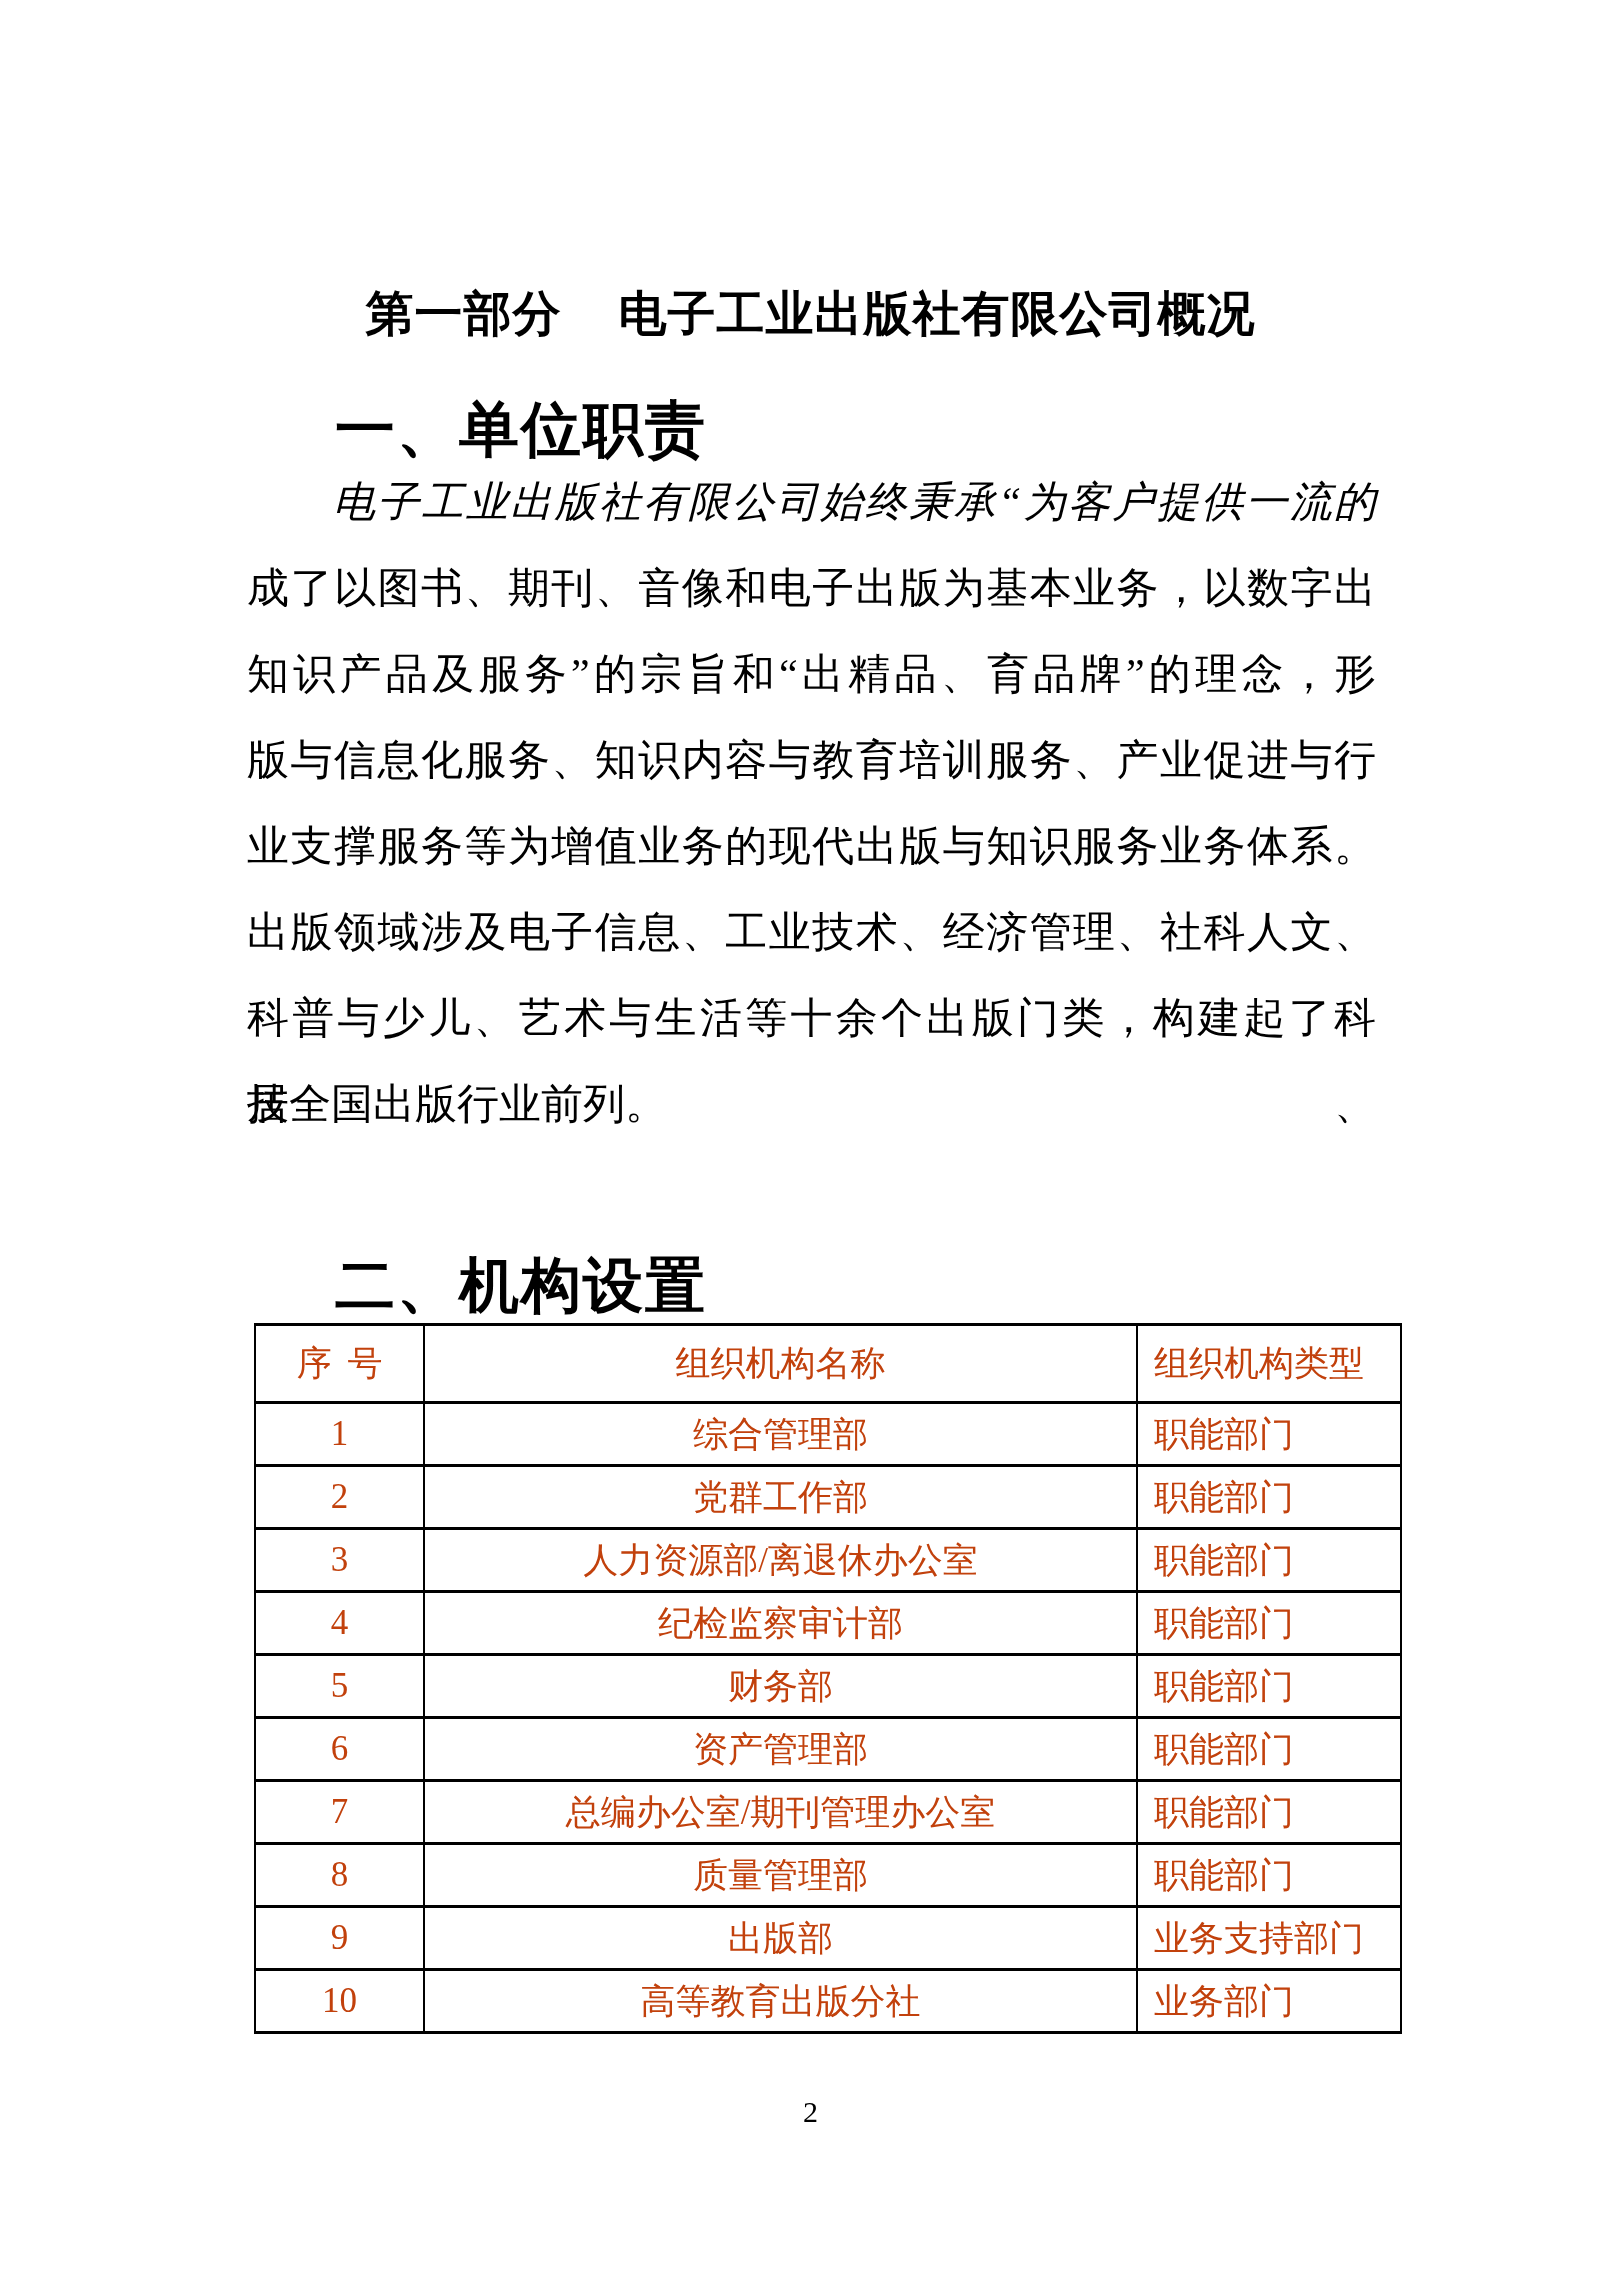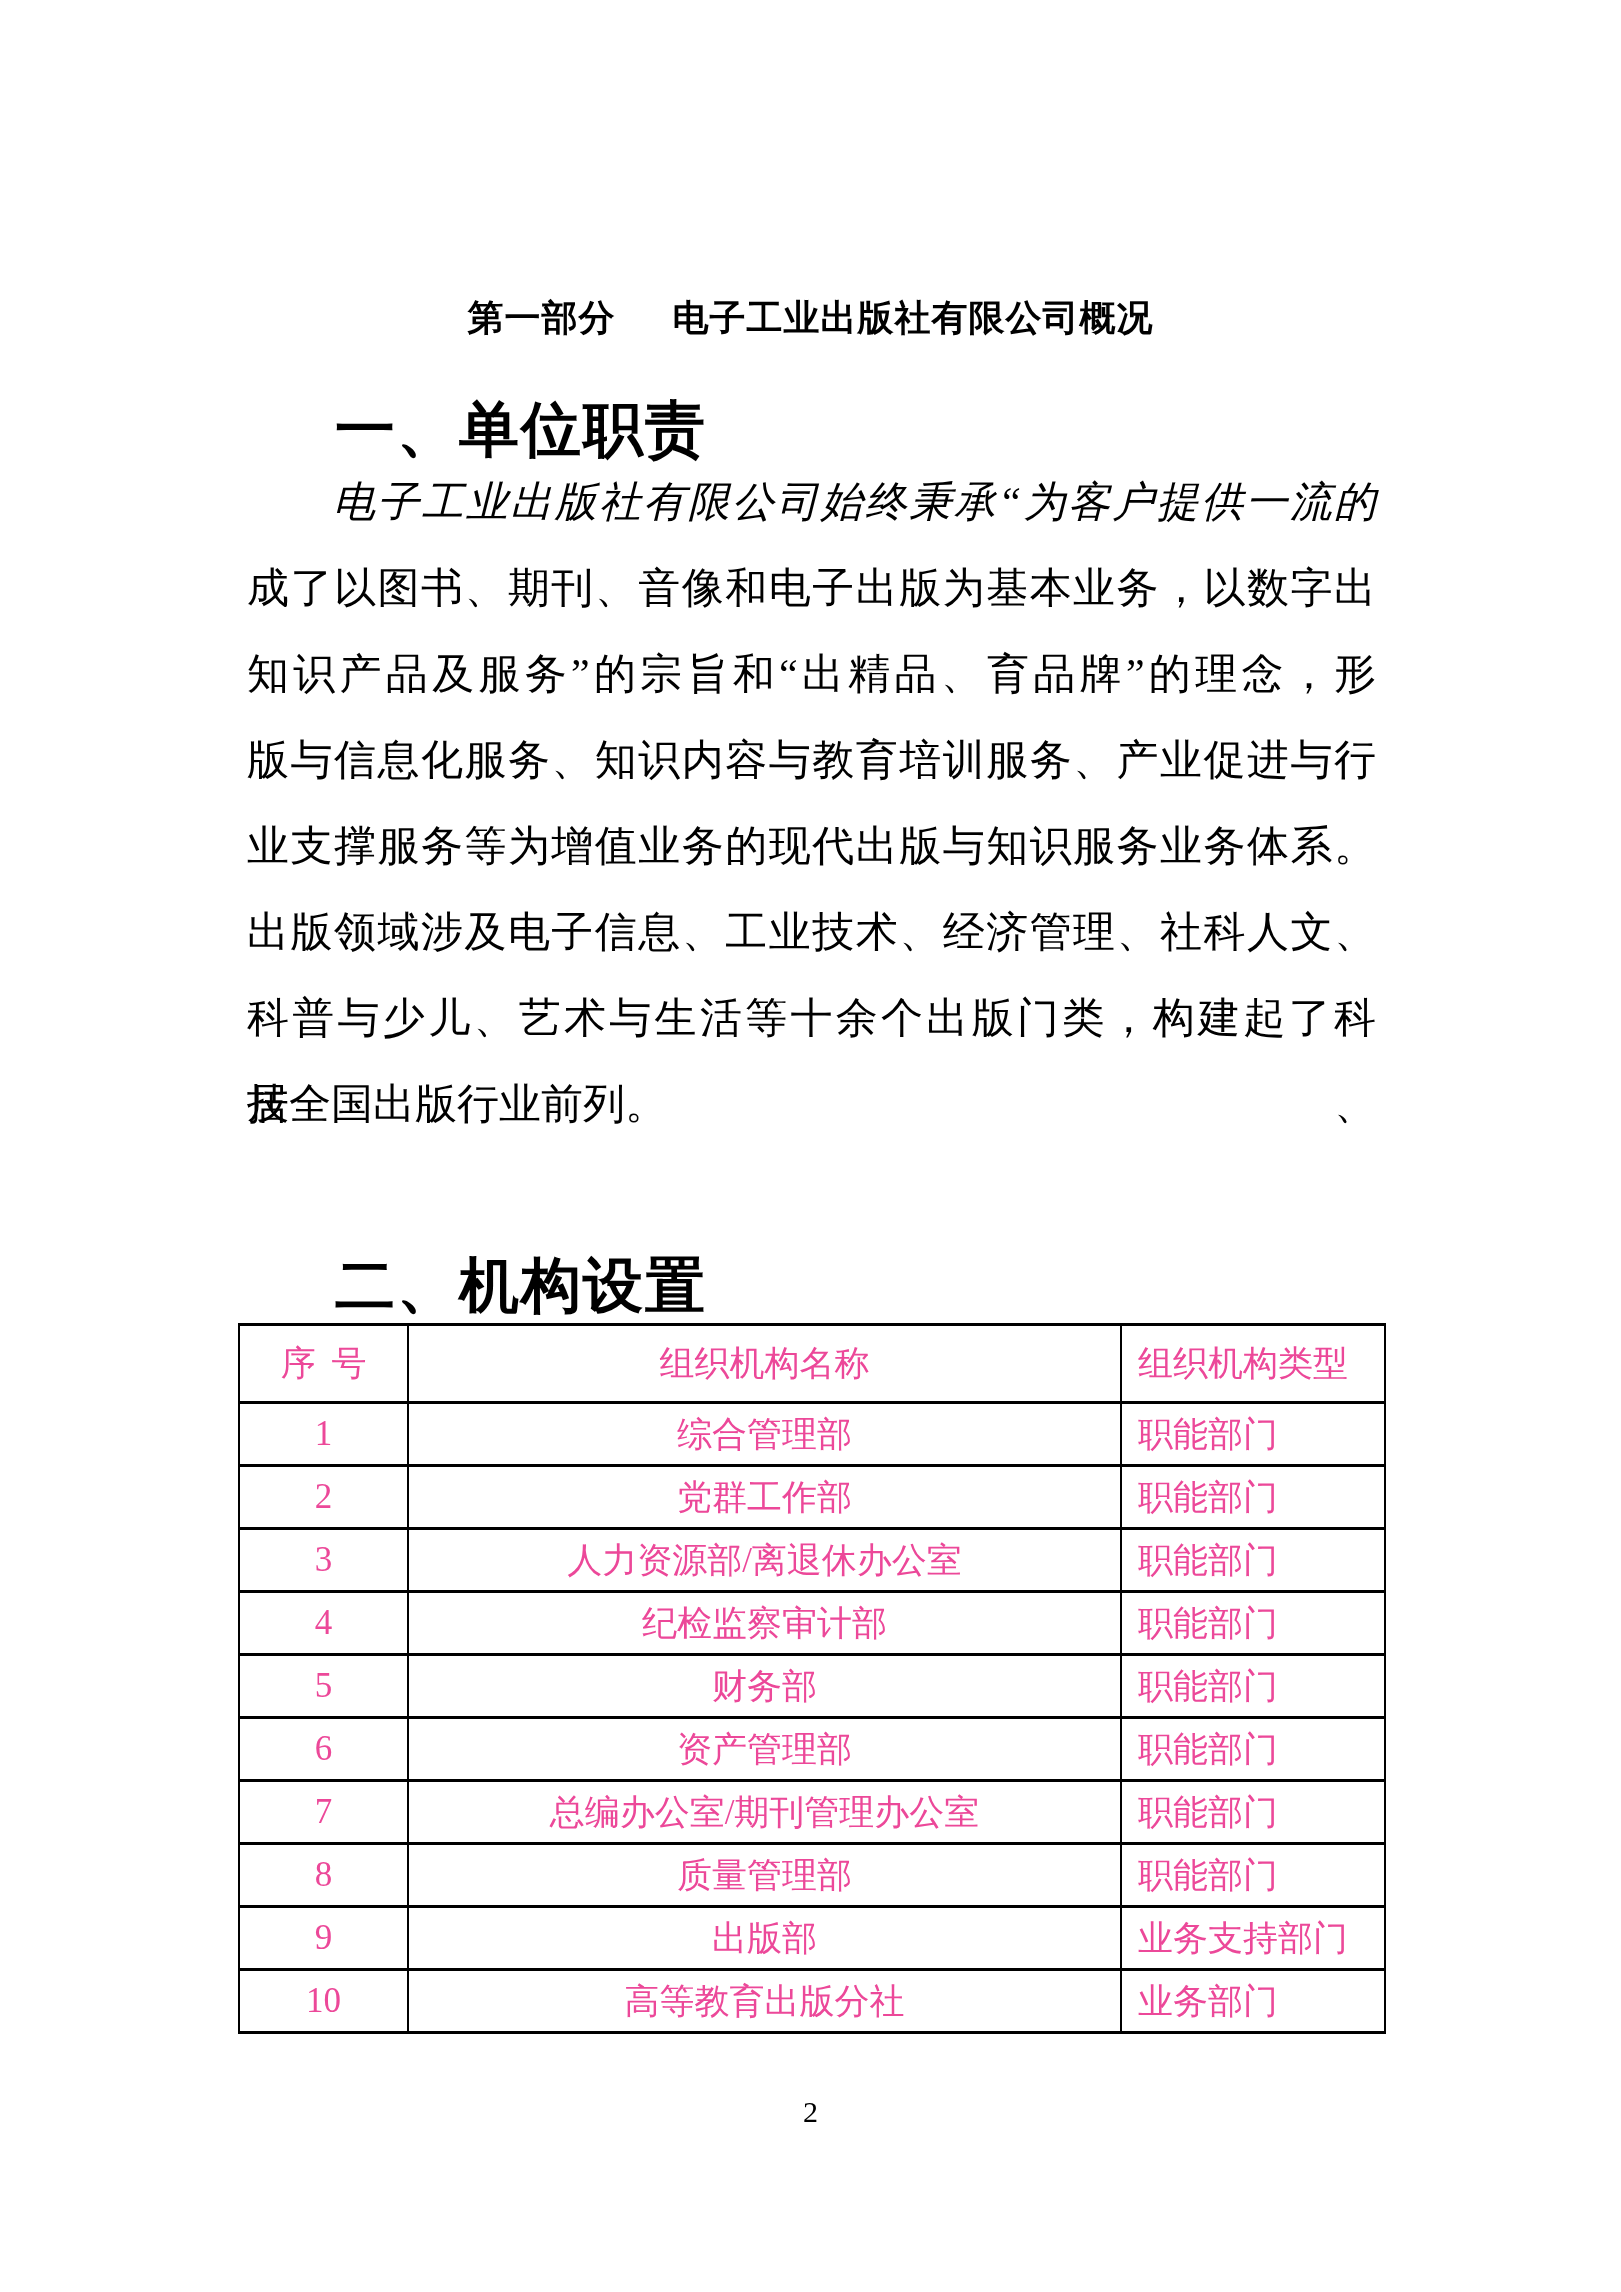--- a/index.html
+++ b/index.html
@@ -13,30 +13,30 @@
     height: 2293px;
     background: #ffffff;
     color: #000000;
     font-family: "Liberation Serif", "DejaVu Serif", serif;
     overflow: hidden;
   }
 
   
   .doc-title {
     position: absolute;
-    top: 297px;
+    top: 286px;
     left: 0;
     width: 100%;
     display: flex;
     justify-content: center;
     align-items: baseline;
     gap: 57px;
     font-family: "Liberation Sans", "DejaVu Sans", sans-serif;
     font-weight: bold;
-    font-size: 36px;
+    font-size: 48px;
     line-height: 1.15;
     letter-spacing: 1px;
     white-space: nowrap;
   }
 
   
   .sec-heading {
     position: absolute;
     left: 335px;
     font-weight: bold;
@@ -62,27 +62,27 @@
     text-align: justify;
     text-align-last: justify;
     overflow: visible;
   }
   .para-line.first { text-indent: 86px; font-style: italic; }
   .para-line.last  { text-align-last: left; }
 
   
   .org-table {
     position: absolute;
-    left: 238px;
+    left: 254px;
     top: 1323px;
     width: 1145px;
     border-collapse: collapse;
     table-layout: fixed;
     font-size: 35px;
-    color: #ec4899;
+    color: #c2410c;
   }
   .org-table col.c1 { width: 169px; }
   .org-table col.c2 { width: 713px; }
   .org-table col.c3 { width: 264px; }
   .org-table th, .org-table td {
     border-left: 2.9px solid #000000;
     border-right: 2.9px solid #000000;
     border-top: 3.9px solid #000000;
     border-bottom: 3.9px solid #000000;
     padding: 0;

